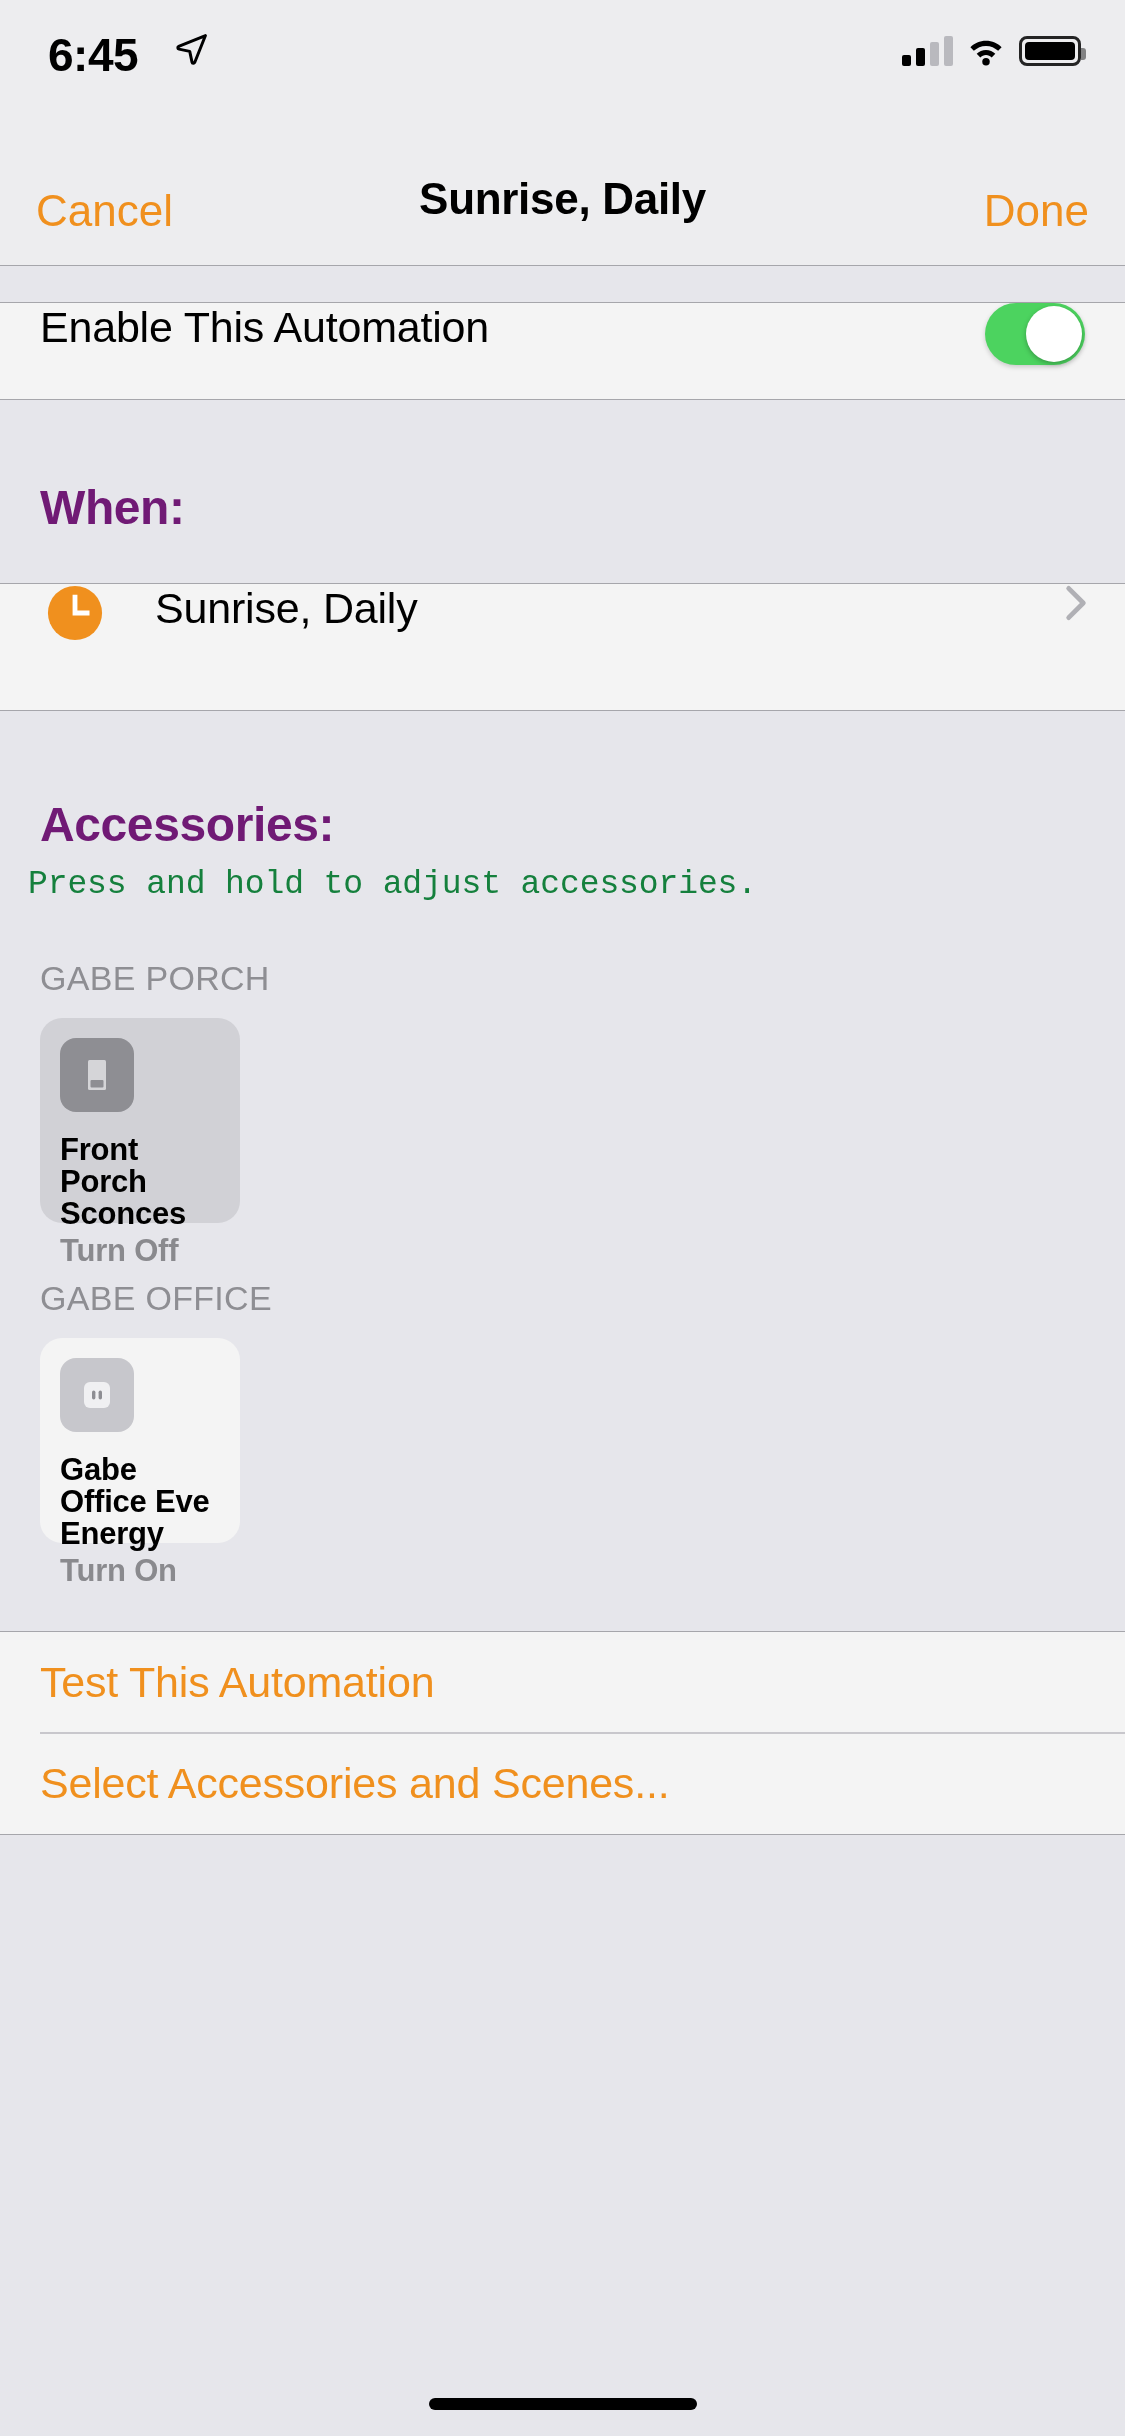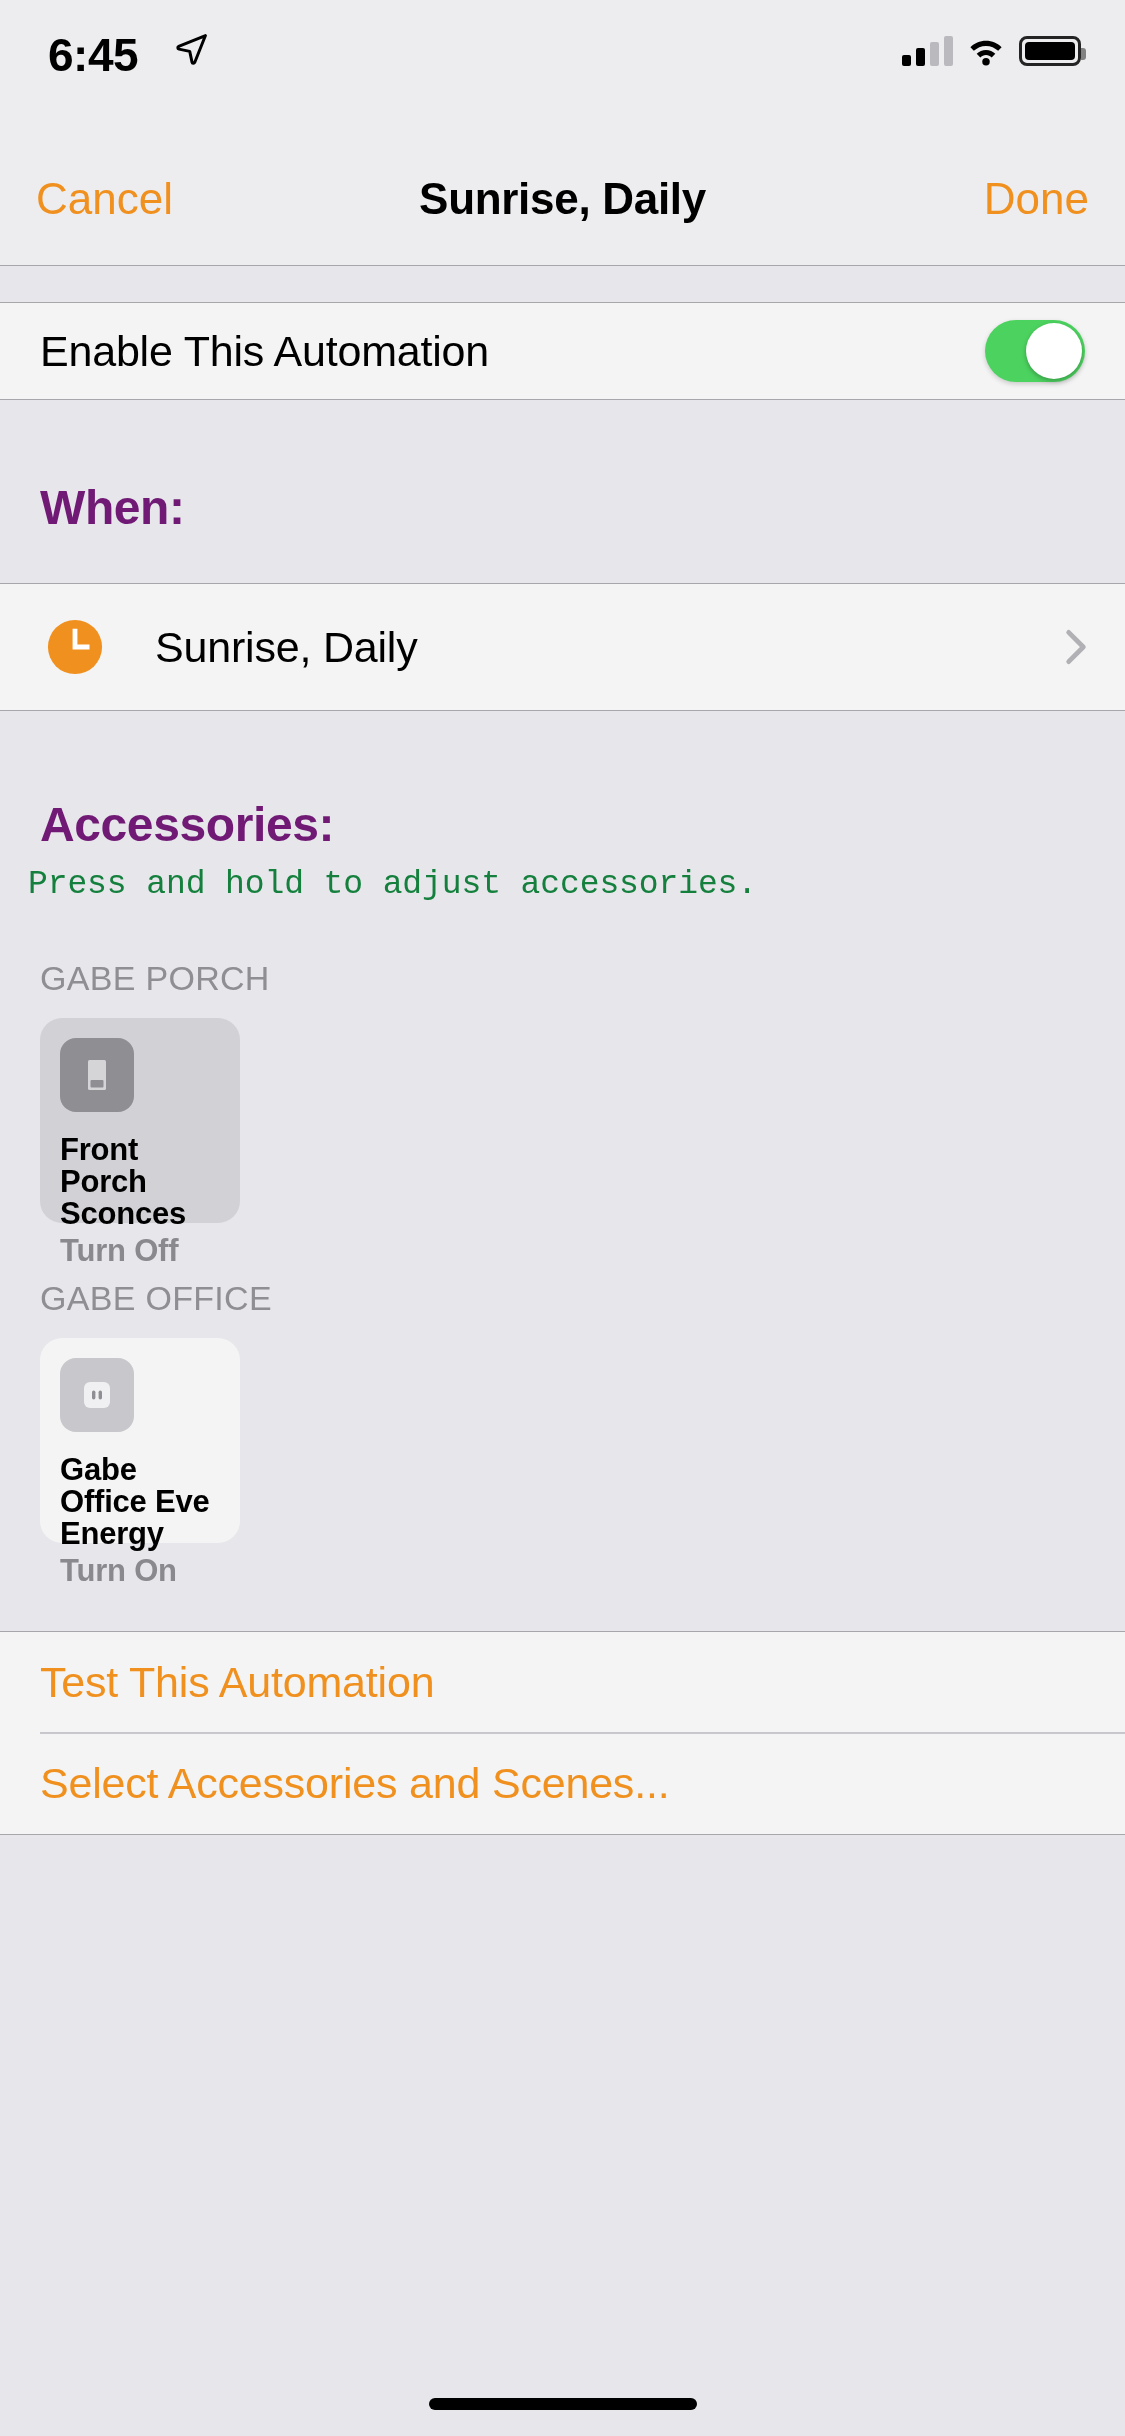--- a/index.html
+++ b/index.html
@@ -87,21 +87,21 @@
   .nav-bar {
     position: absolute;
     top: 132px; left: 0;
     width: 1125px;
     height: 134px;
     background: #EDEDEF;
     border-bottom: 1.5px solid #A6A6AB;
   }
   .nav-cancel, .nav-done {
     position: absolute;
-    top: 0;
+    top: 12px;
     height: 134px;
     display: flex;
     align-items: center;
     font-size: 44px;
     color: #F0901E;
     cursor: pointer;
   }
   .nav-cancel { left: 36px; }
   .nav-done  { right: 36px; }
   .nav-title {
@@ -125,21 +125,21 @@
     width: 1125px;
     height: 2170px;
     background: #E6E6EB;
   }
 
   .row-cell {
     background: #F4F4F4;
     border-top: 1.5px solid #A6A6AB;
     border-bottom: 1.5px solid #A6A6AB;
     display: flex;
-    align-items: center;
+    align-items: flex-start;
     padding: 0 40px;
   }
 
   
   .enable-row { height: 98px; margin-top: 36px; }
   .enable-label {
     font-size: 43px;
     color: #000;
     flex: 1;
     letter-spacing: -0.2px;

